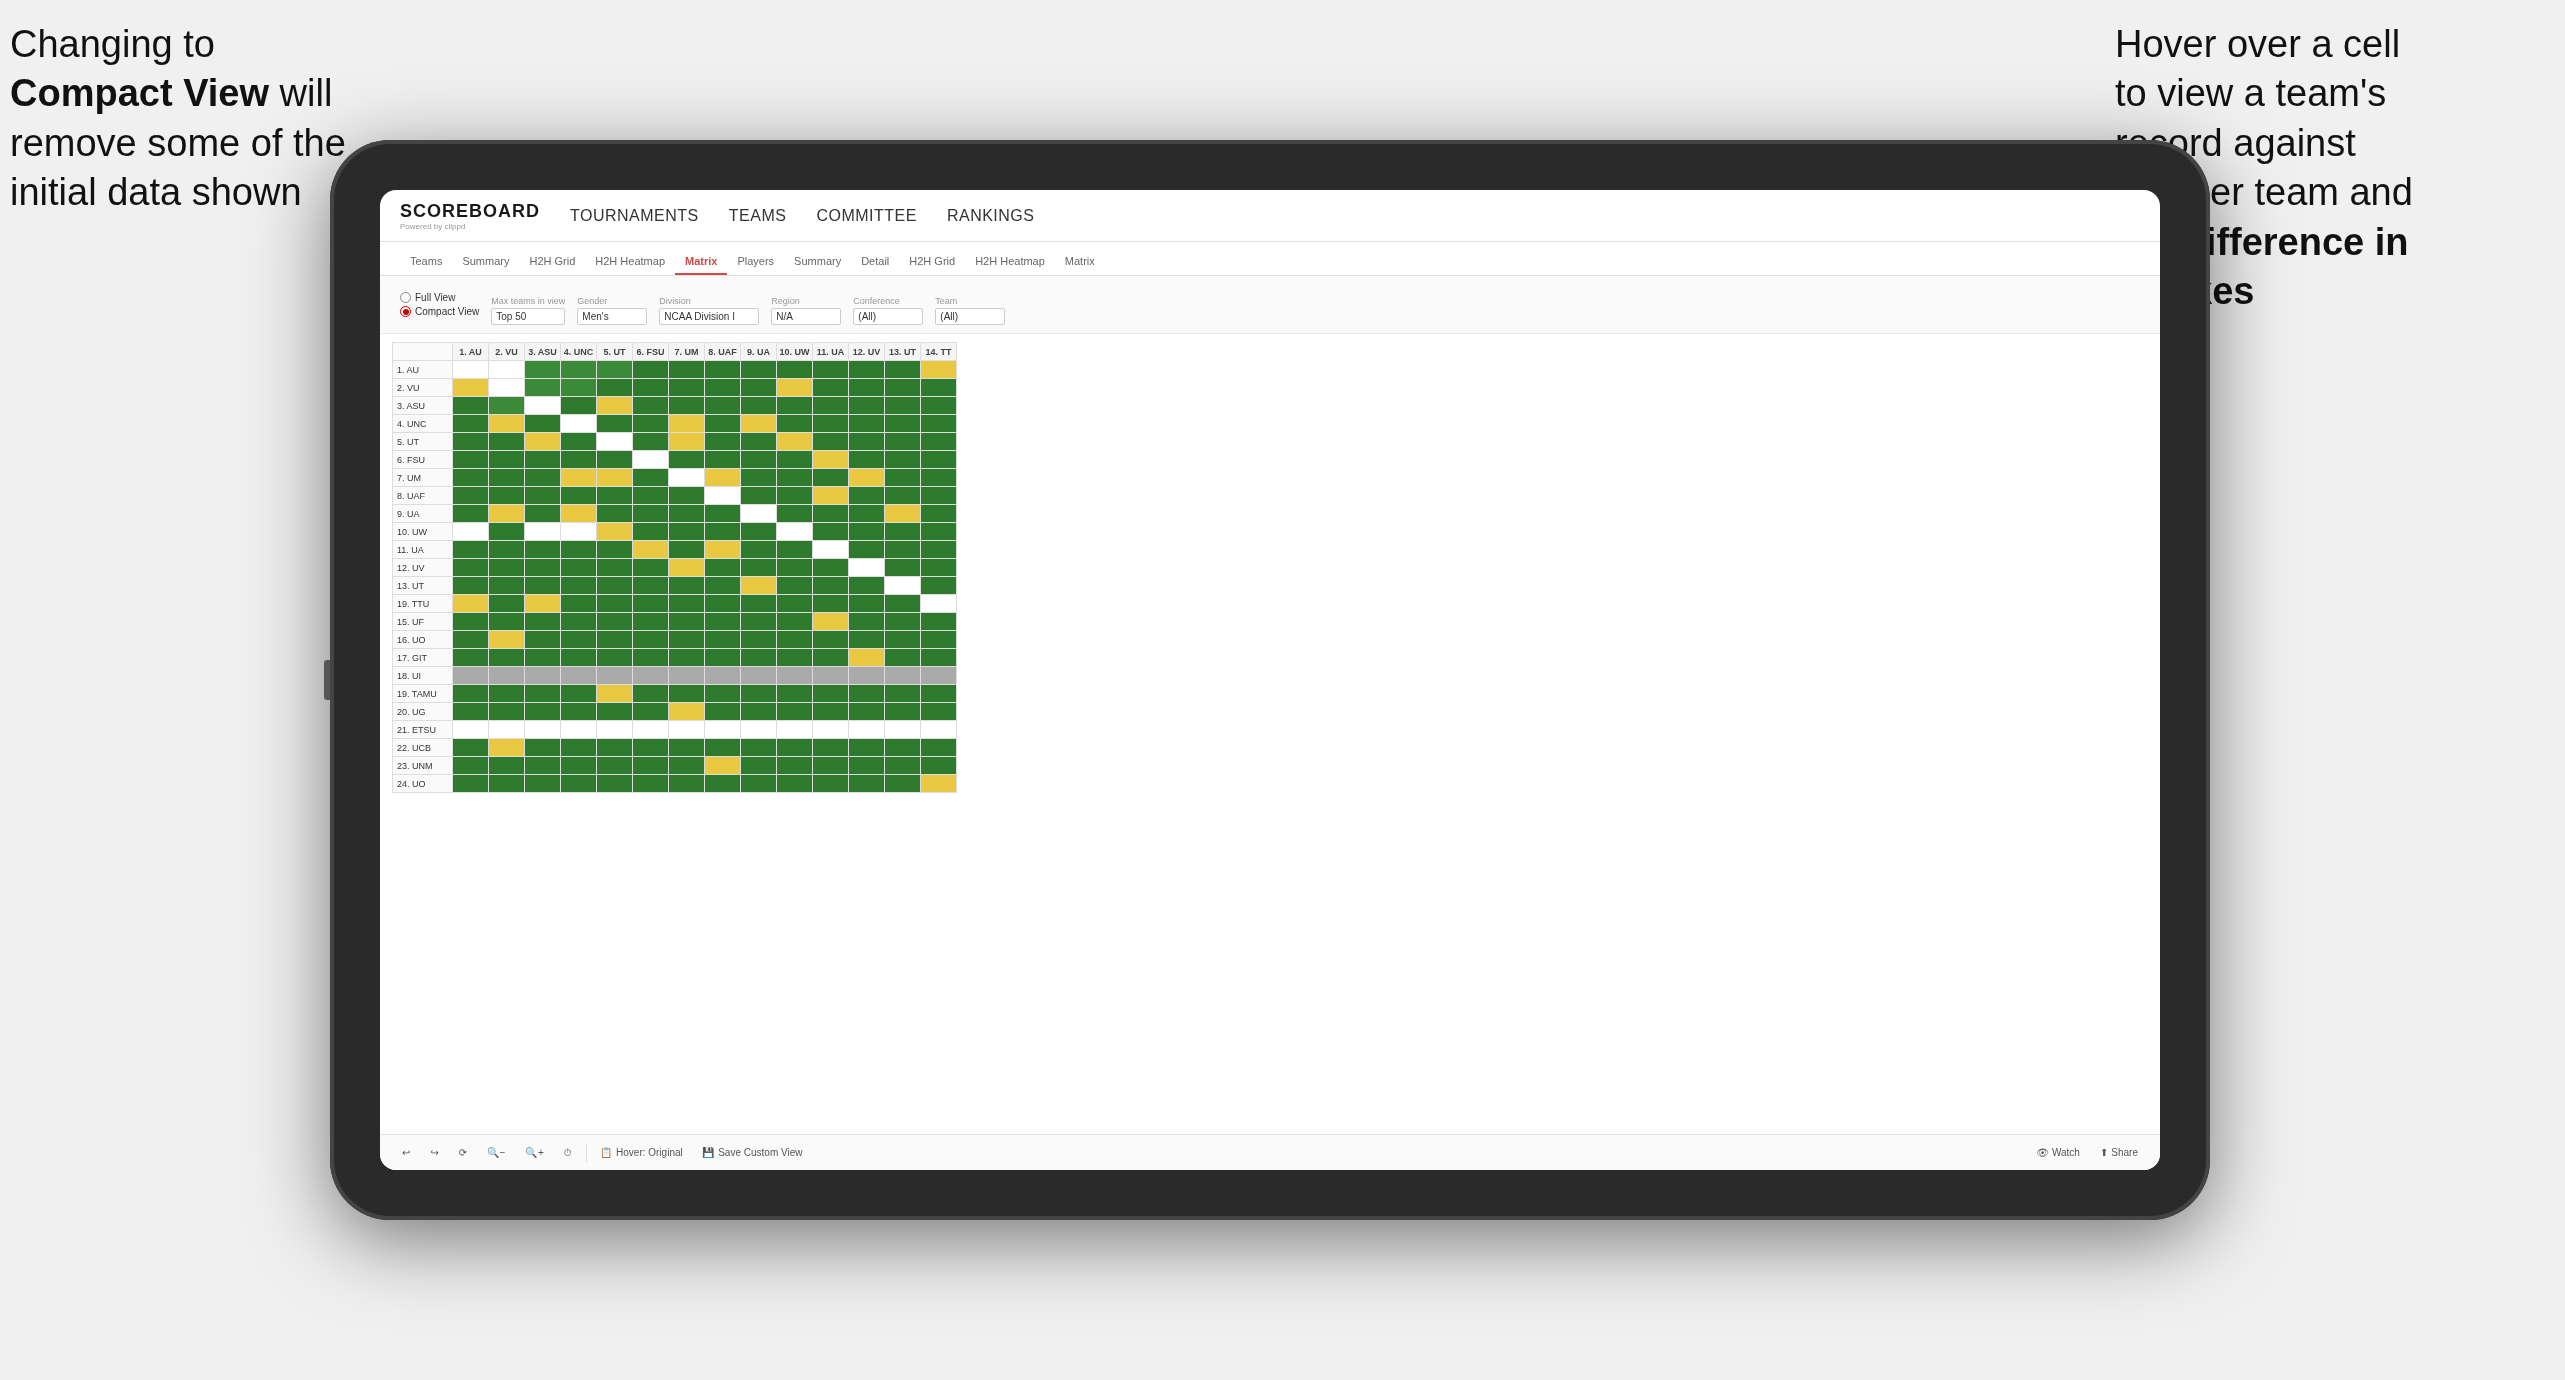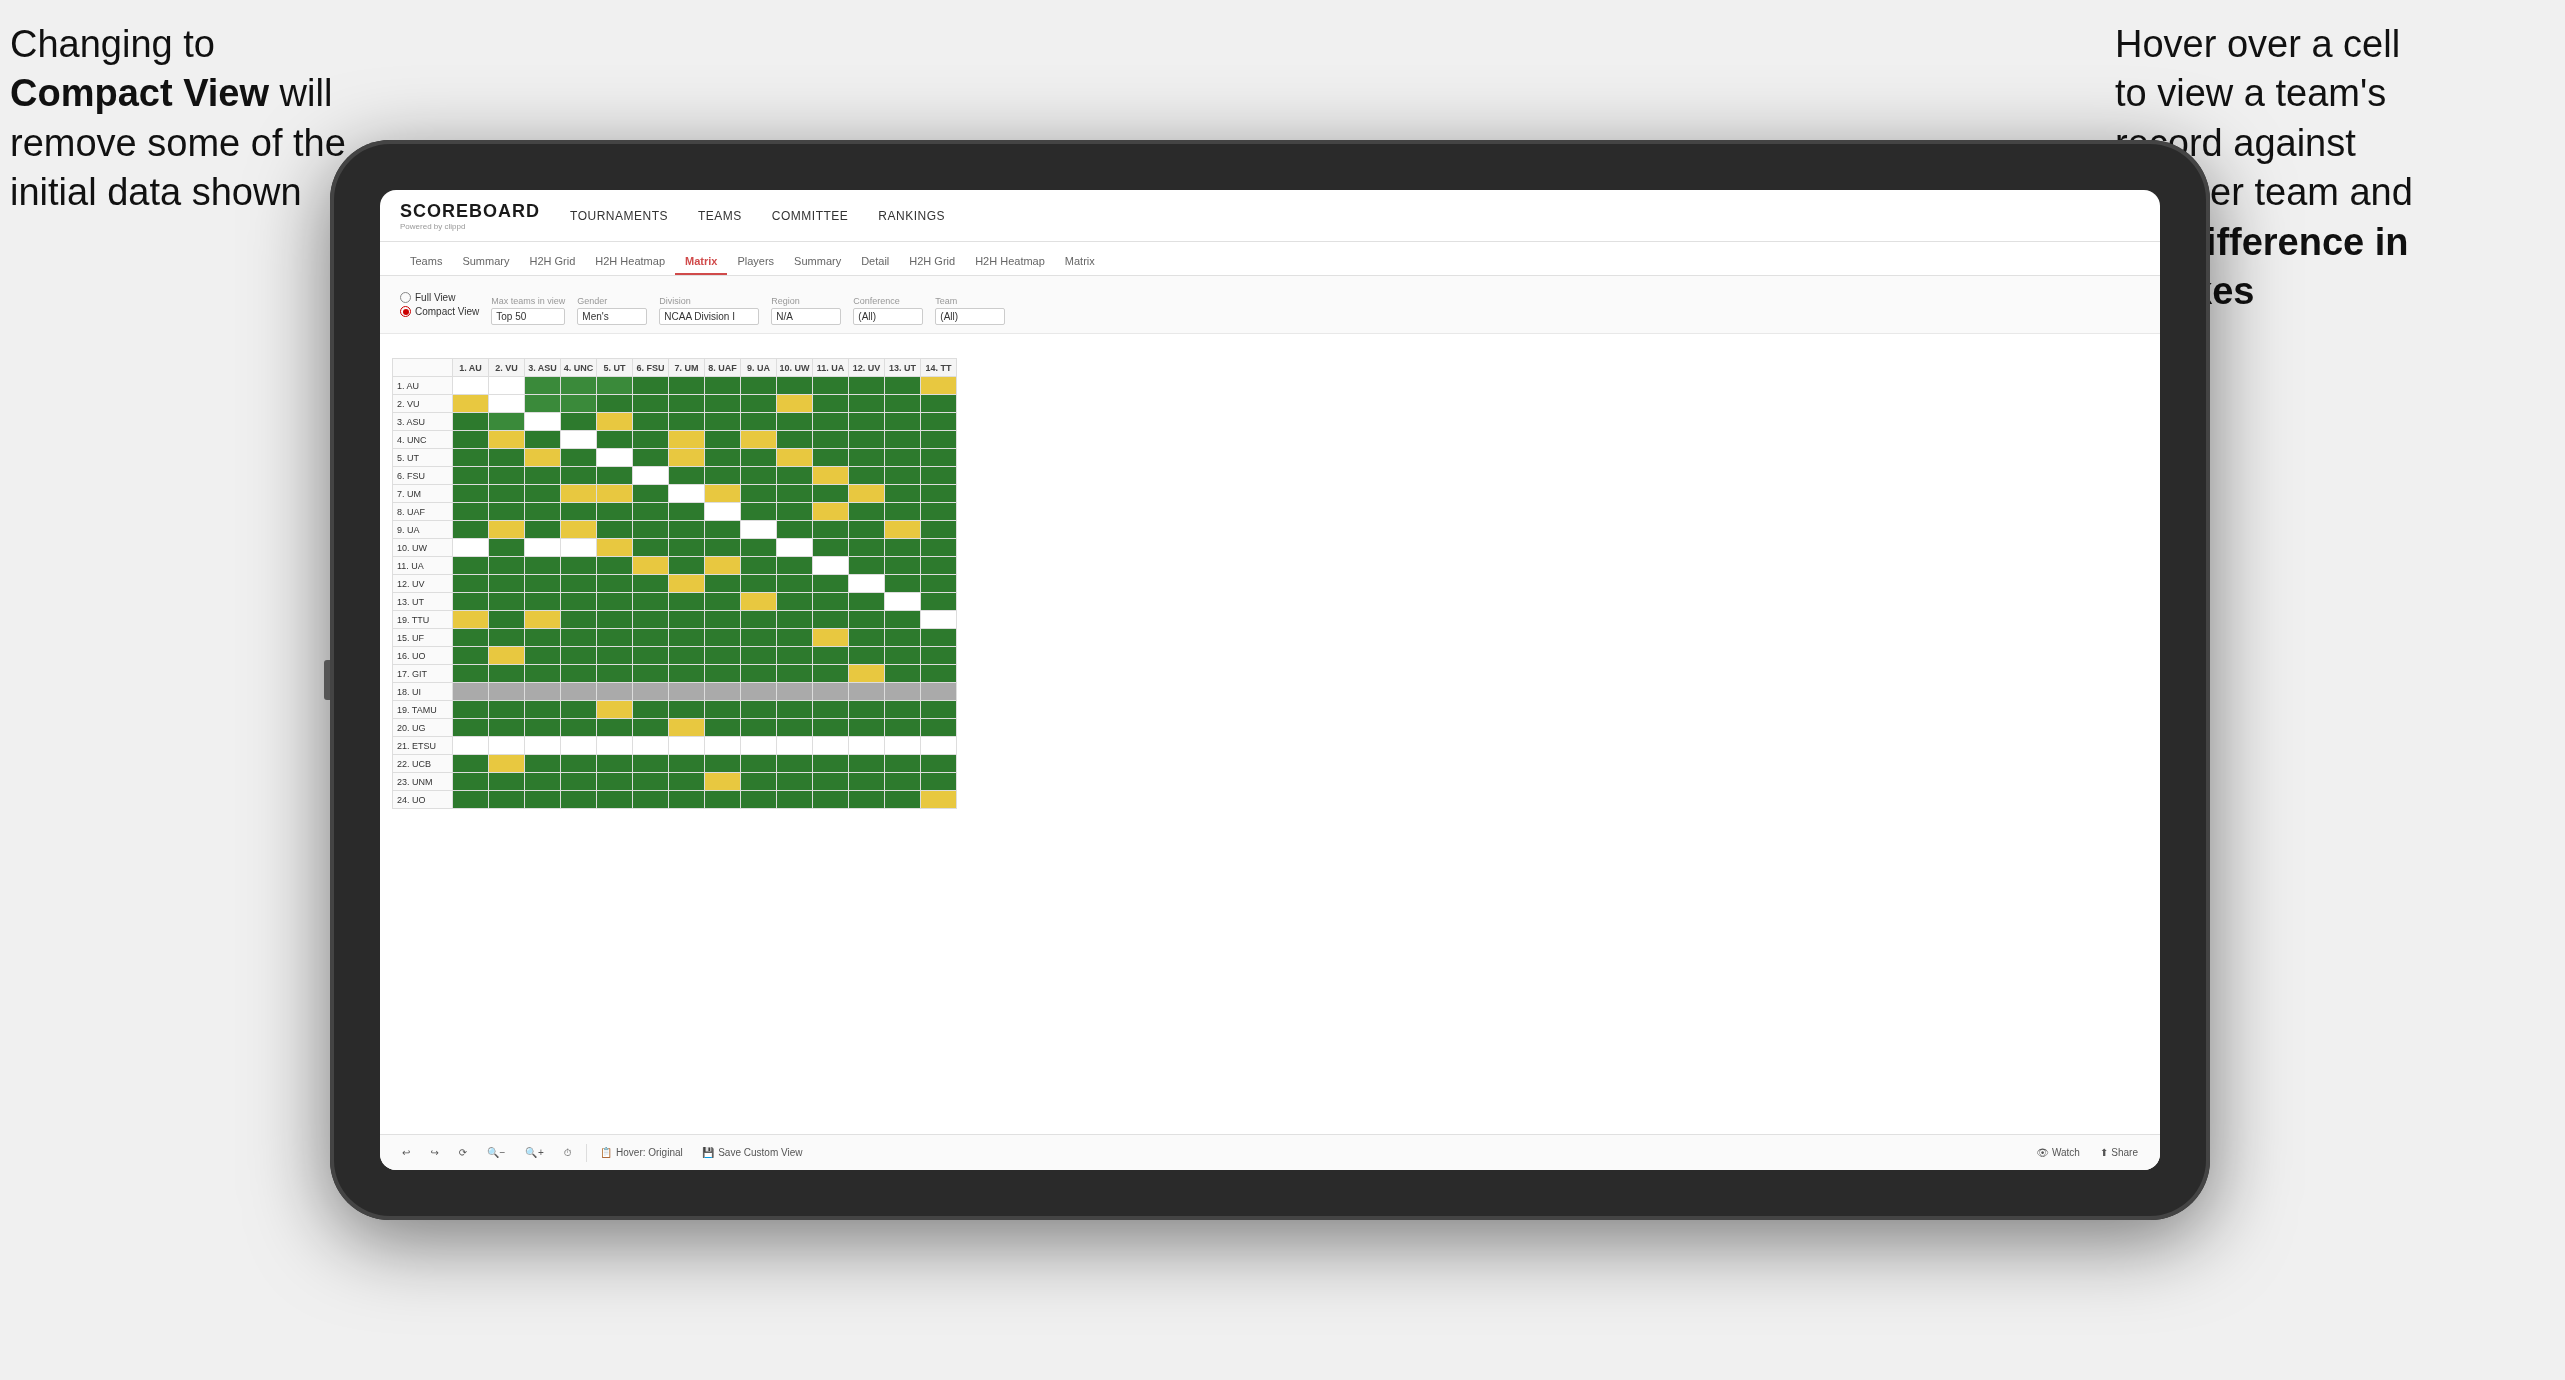--- a/index.html
+++ b/index.html
@@ -101,21 +101,21 @@
       font-size: 8px;
       color: #999;
     }
 
     .nav-items {
       display: flex;
       gap: 30px;
       flex: 1;
     }
     .nav-item {
-      font-size: 12px;
+      font-size: 16px;
       color: #333;
       font-weight: 500;
       letter-spacing: 0.5px;
       cursor: pointer;
       padding: 4px 0;
     }
 
     
     .tab-bar {
       display: flex;
@@ -215,21 +215,20 @@
     
     .matrix-container {
       flex: 1;
       overflow: auto;
       padding: 8px 12px;
     }
 
     .matrix-table {
       border-collapse: collapse;
       font-size: 9px;
-      margin-top: 16px;
     }
     .matrix-table th, .matrix-table td {
       border: 1px solid #ddd;
       min-width: 36px;
       height: 18px;
       text-align: center;
       padding: 1px 2px;
       white-space: nowrap;
     }
     .matrix-table th {

